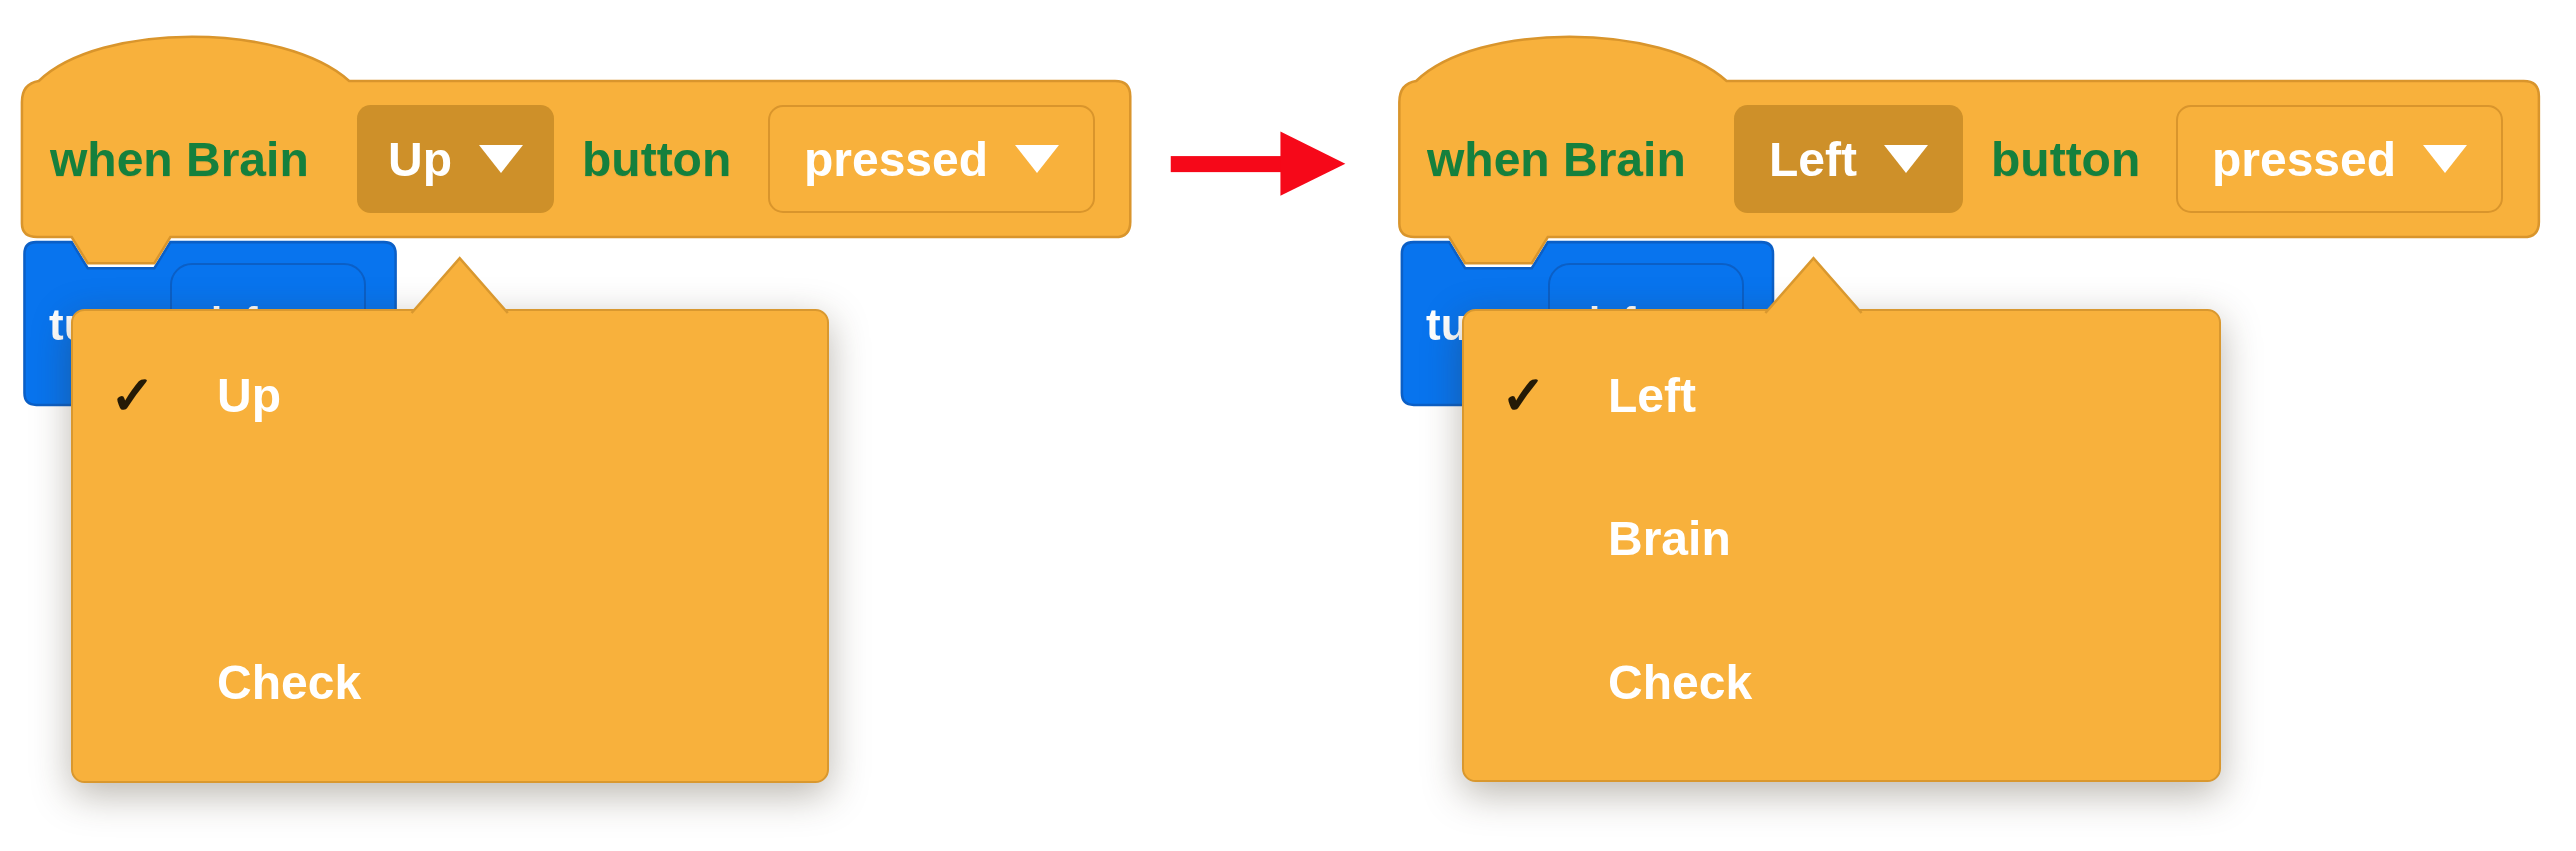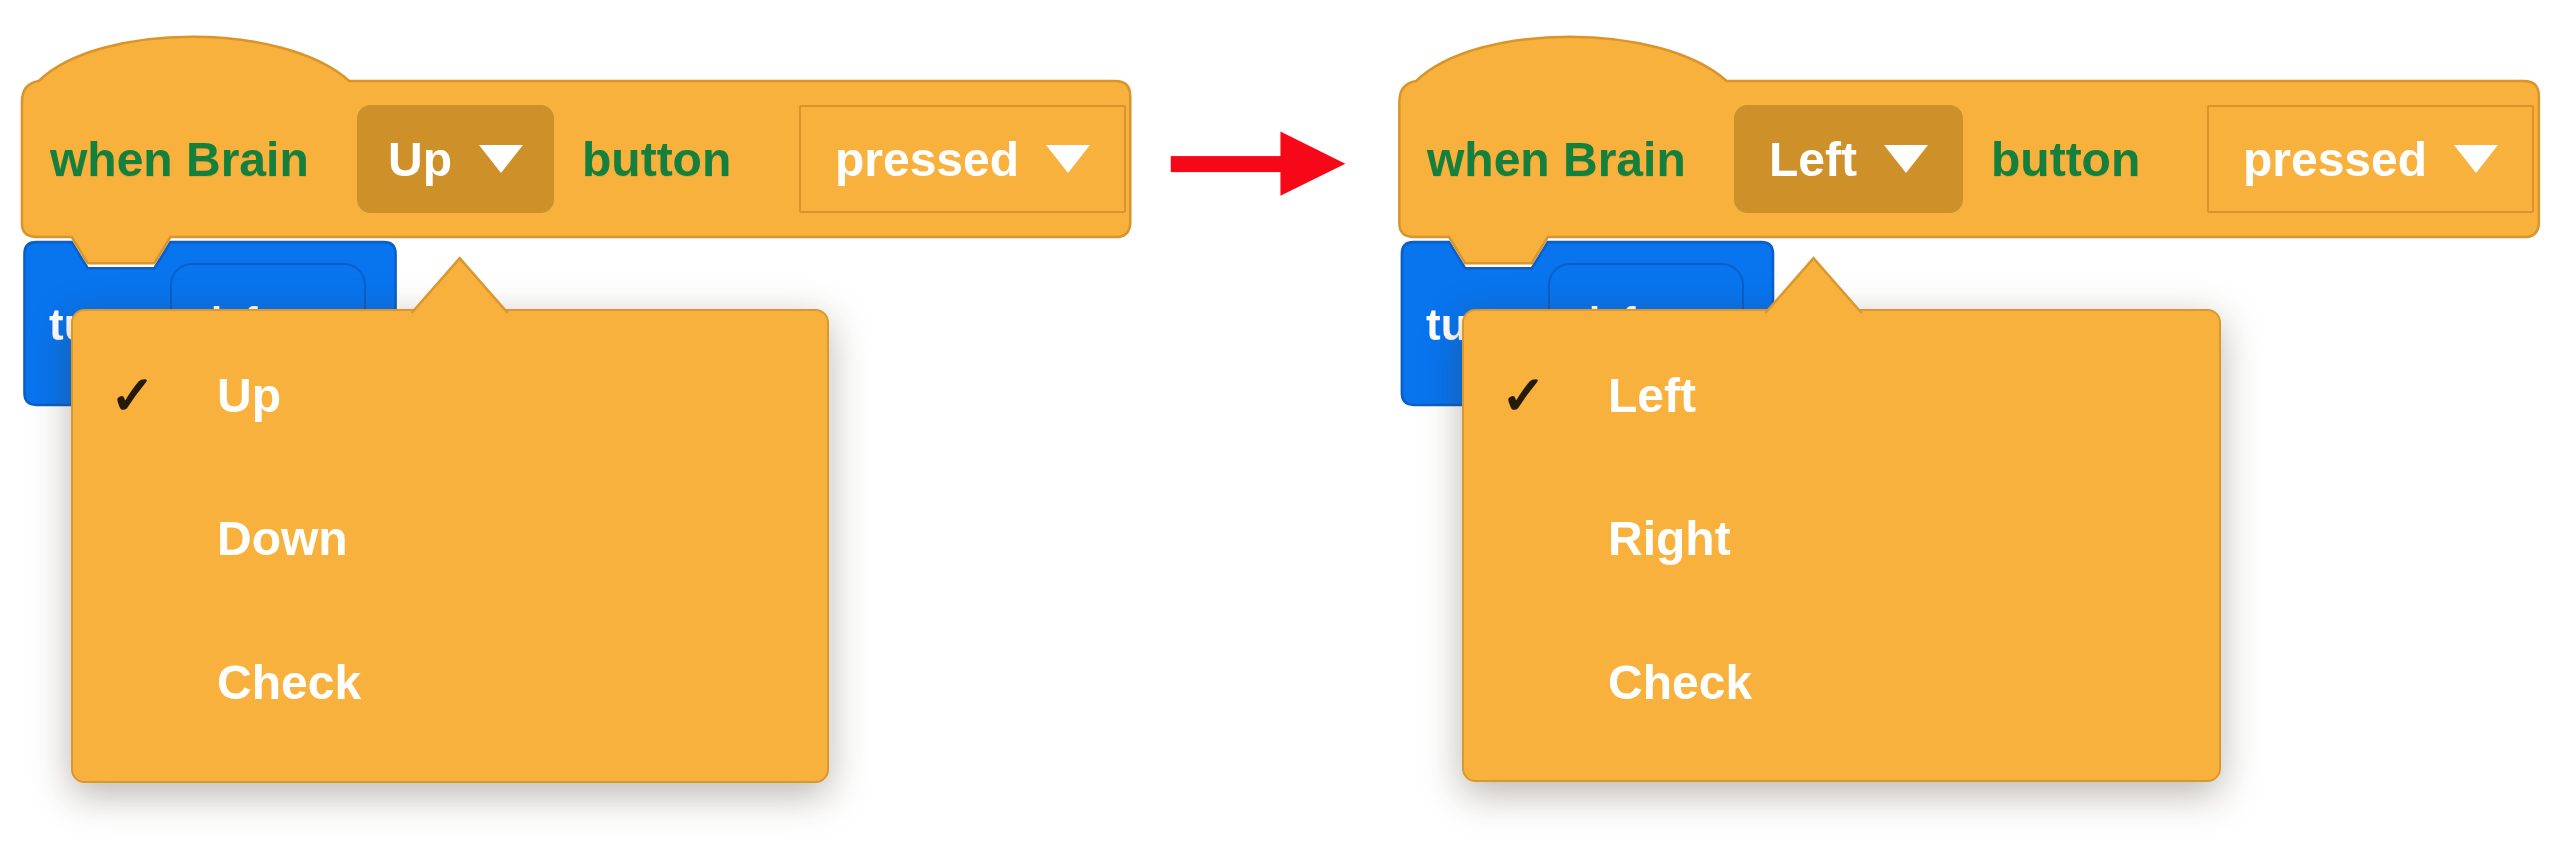--- a/index.html
+++ b/index.html
@@ -25,21 +25,21 @@
   }
 
   
   .field{
     position:absolute;top:105px;height:108px;
     display:flex;align-items:center;justify-content:center;
     gap:27px;border-radius:13.5px;
     color:#ffffff;font-size:48px;
   }
   .field.dark{background:#CE9029;}
-  .field.outline{border:2.5px solid #D9952C;border-radius:2px;box-sizing:border-box;margin-left:31px;}
+  .field.outline{border:2.5px solid #D9952C;border-radius:15px;box-sizing:border-box;}
 
   .tri-down{
     width:0;height:0;
     border-left:22px solid transparent;
     border-right:22px solid transparent;
     border-top:28px solid #ffffff;
   }
 
   
   .blue-oval{
@@ -147,27 +147,26 @@
     </g>
   </svg>
 
   <div class="menu" style="left:71px;top:309px;width:758px;height:474px;"></div>
   <svg class="caret-svg" style="left:0;top:0;width:2576px;height:852px;pointer-events:none;" viewBox="0 0 3054 1010" width="2576" height="852">
     <path d="M 486,374 L 545,306 L 604,374 Z" fill="#F8B13C"></path>
     <path d="M 488,371 L 545,306 L 602,371" fill="none" stroke="#D9982F" stroke-width="3"></path>
   </svg>
   <div class="menu-check" style="left:110px;top:357px;">✓</div>
   <div class="menu-item" style="left:217px;top:357px;">Up</div>
-  <div class="menu-item" style="left:217px;top:500px;">Down</div>
   <div class="menu-item" style="left:217px;top:644px;">Check</div>
 
   <div class="menu" style="left:1462px;top:309px;width:759px;height:473px;"></div>
   <svg class="caret-svg" style="left:0;top:0;width:2576px;height:852px;pointer-events:none;" viewBox="0 0 3054 1010" width="2576" height="852">
     <path d="M 2091,374 L 2150,306 L 2209,374 Z" fill="#F8B13C"></path>
     <path d="M 2093,371 L 2150,306 L 2207,371" fill="none" stroke="#D9982F" stroke-width="3"></path>
   </svg>
   <div class="menu-check" style="left:1501px;top:357px;">✓</div>
   <div class="menu-item" style="left:1608px;top:357px;">Left</div>
-  <div class="menu-item" style="left:1608px;top:500px;">Right</div>
+  <div class="menu-item" style="left:1608px;top:500px;">Brain</div>
   <div class="menu-item" style="left:1608px;top:644px;">Check</div>
 
 </div>
 
 
 </body></html>

